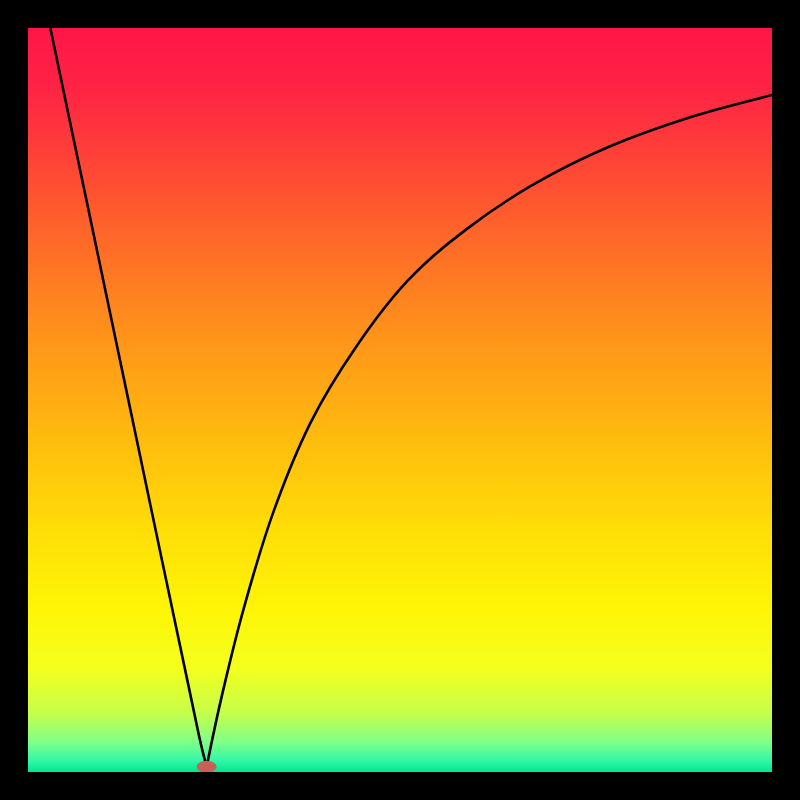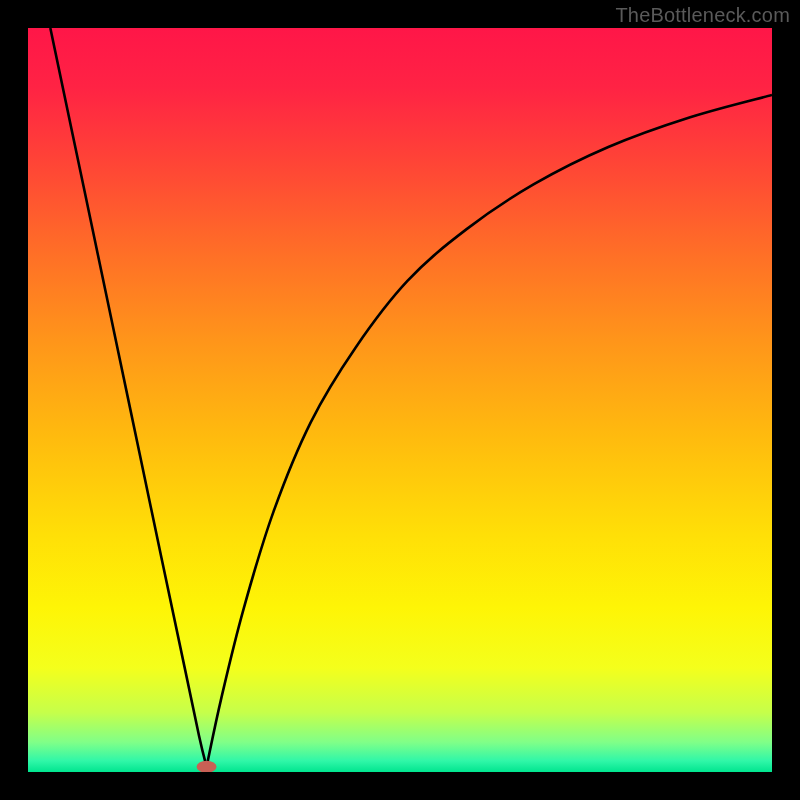--- a/index.html
+++ b/index.html
@@ -46,21 +46,20 @@
     font-weight: 500;
     letter-spacing: 0.2px;
     user-select: none;
   }
 </style>
 </head>
 <body>
 
 <div class="frame">
 
-  <div class="watermark">TheBottleneck.com</div>
 
   <div class="plot-area">
 
     <svg class="gradient-bg" viewBox="0 0 744 744" preserveAspectRatio="none">
       <defs>
         <linearGradient id="bg-grad" x1="0" y1="0" x2="0" y2="1">
             <stop offset="0%" stop-color="#ff1648"></stop>
             <stop offset="8%" stop-color="#ff2344"></stop>
             <stop offset="18%" stop-color="#ff4436"></stop>
             <stop offset="30%" stop-color="#ff6e27"></stop>

